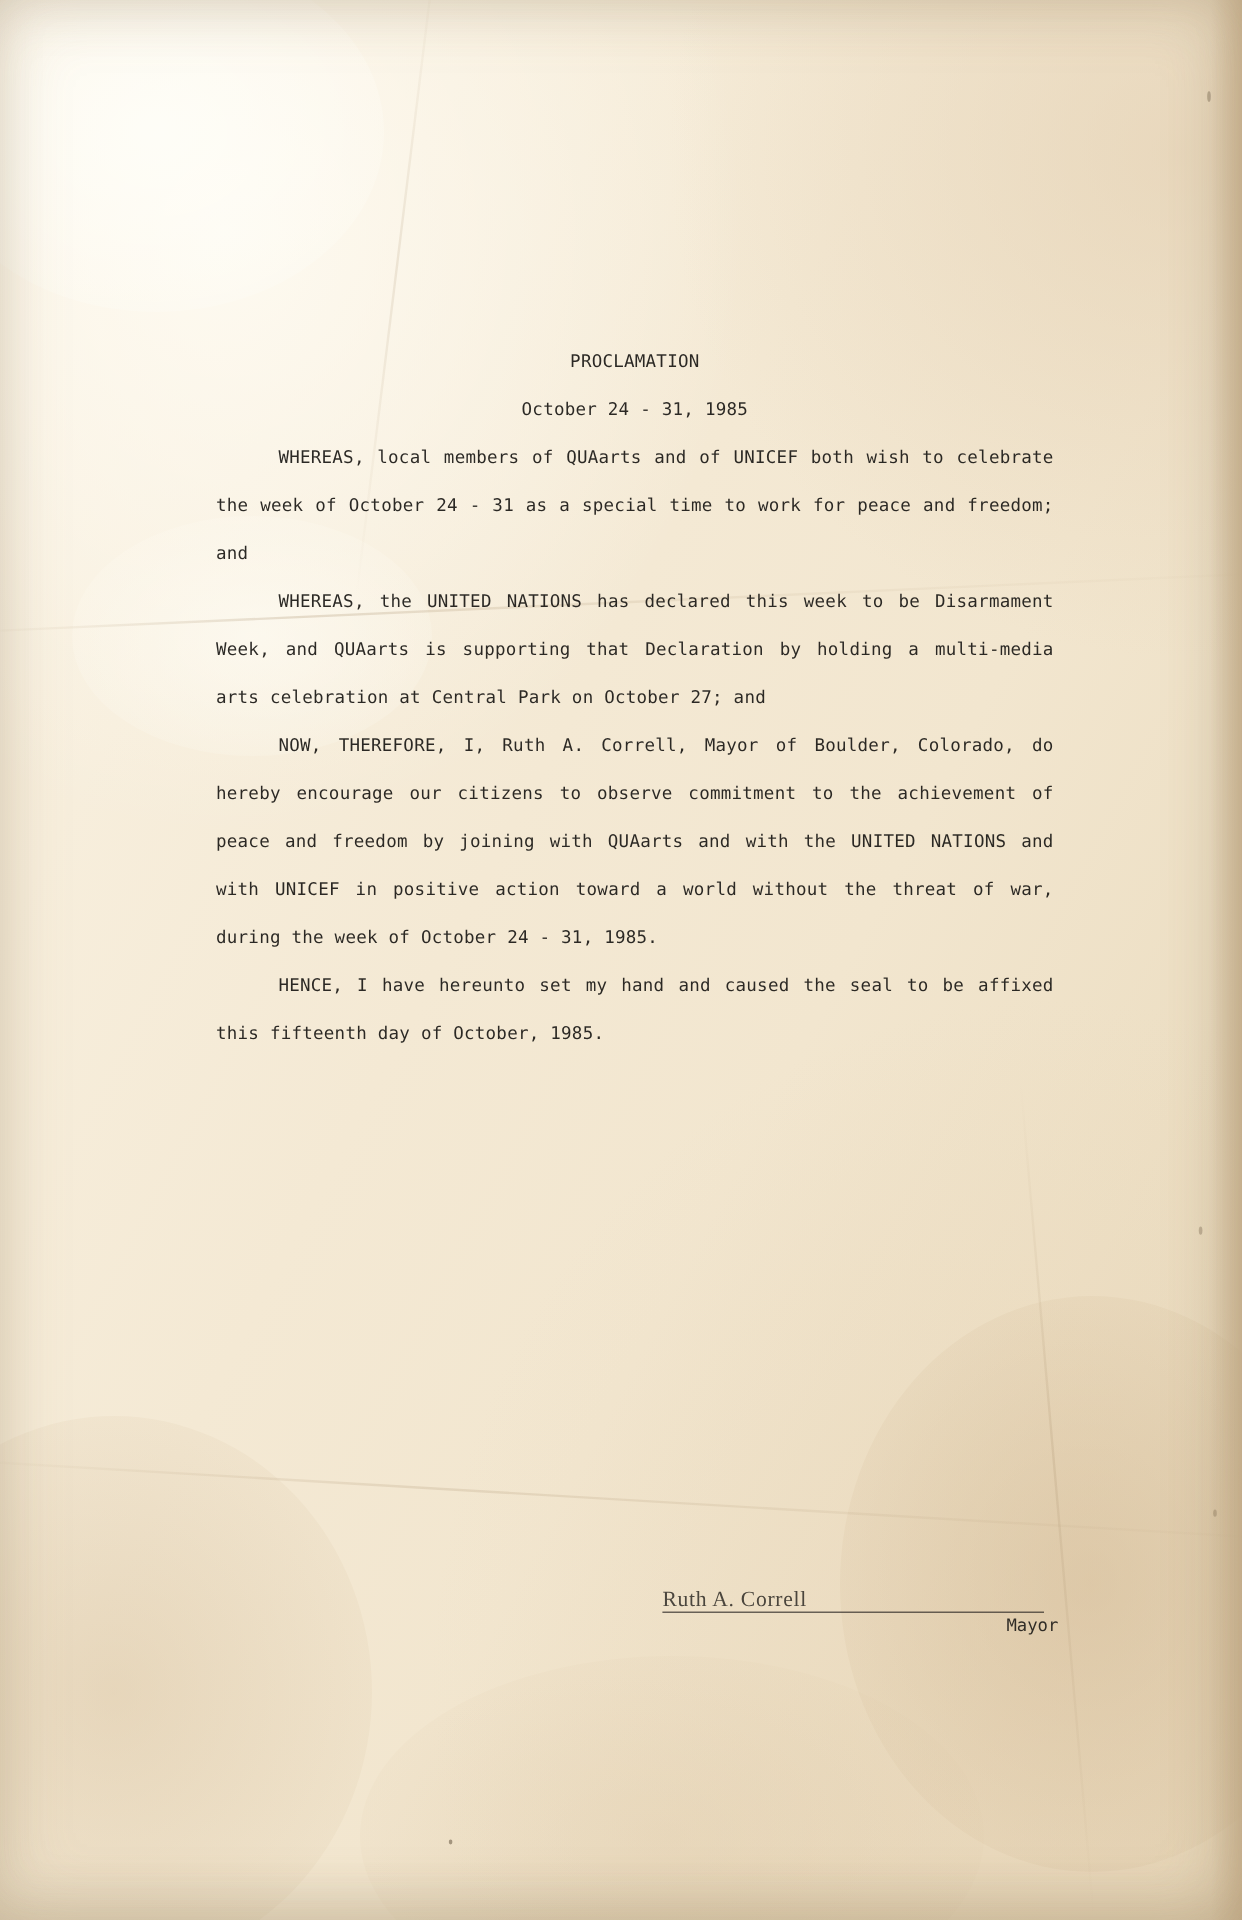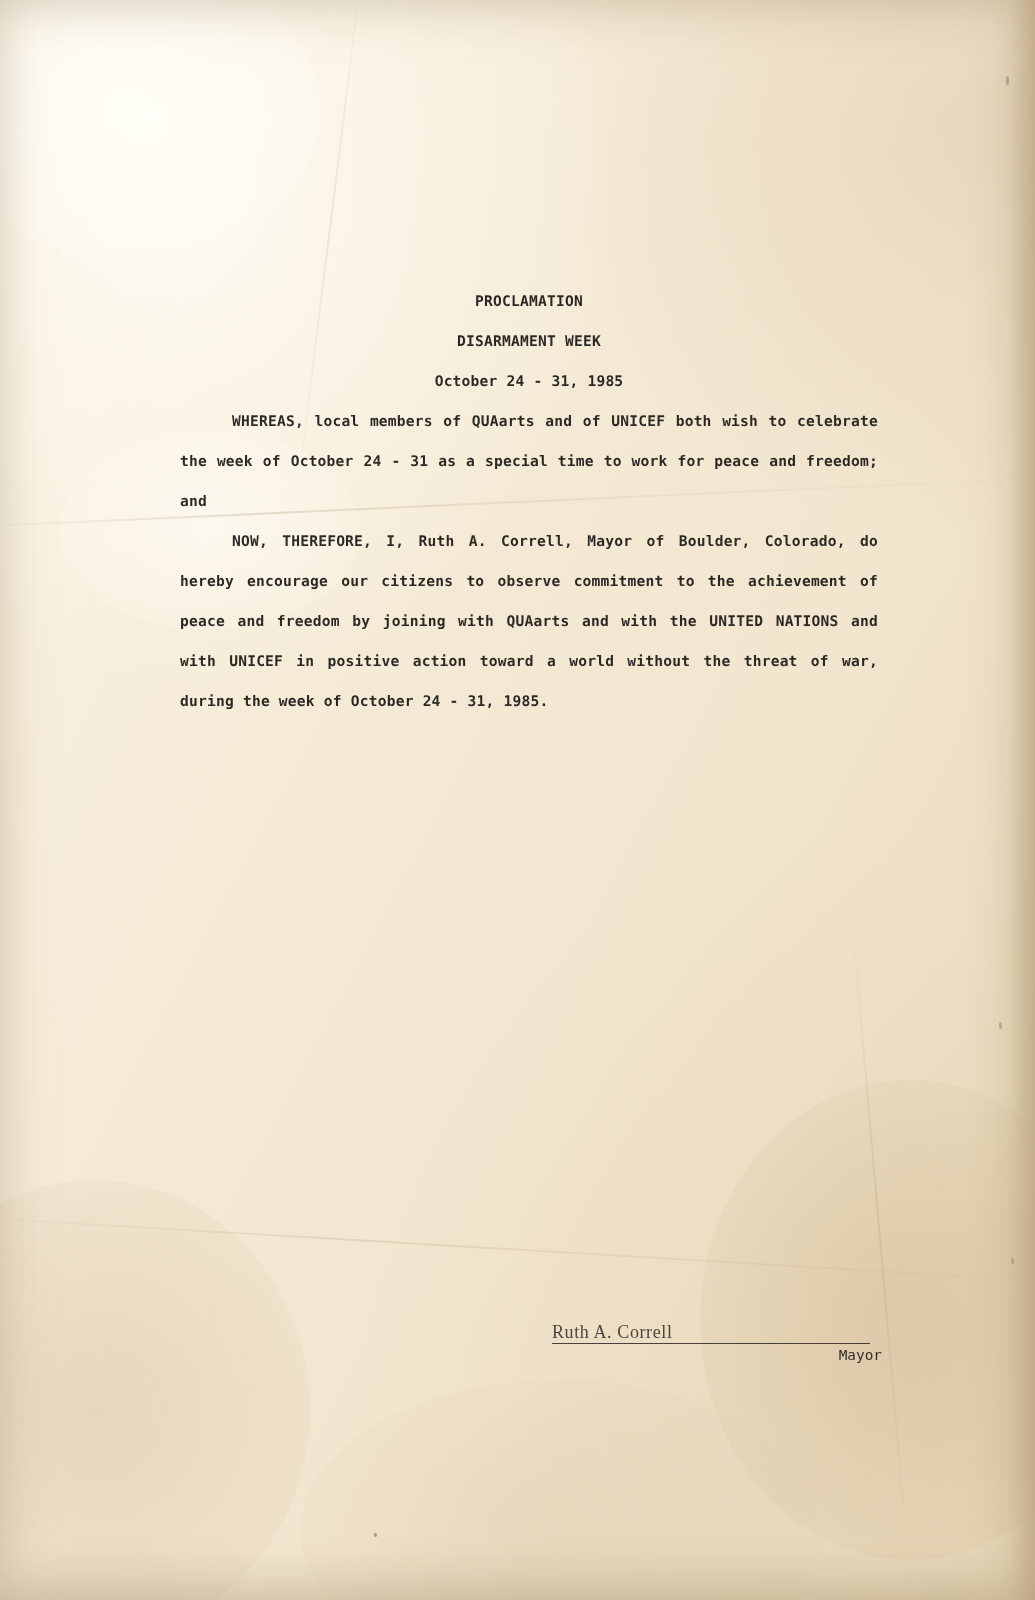--- a/index.html
+++ b/index.html
@@ -69,21 +69,20 @@
     position: absolute;
     left: 180px;
     top: 282px;
     width: 698px;
     color: #1c1a17;
     font-family: "DejaVu Sans Mono", monospace;
     font-size: 14.6px;
     line-height: 40px;
     letter-spacing: 0.2px;
     text-rendering: geometricPrecision;
-    font-weight: bold;
   }
 
   .center {
     text-align: center;
   }
 
   .para {
     text-align: justify;
     text-justify: inter-word;
     margin: 0;
@@ -153,25 +152,26 @@
 
   <div class="speck" style="left:374px; top:1533px; width:3px; height:4px;"></div>
   <div class="speck" style="left:1006px; top:76px; width:3px; height:9px; opacity:0.35;"></div>
   <div class="speck" style="left:999px; top:1022px; width:3px; height:7px; opacity:0.3;"></div>
   <div class="speck" style="left:1011px; top:1258px; width:3px; height:6px; opacity:0.3;"></div>
 
   <div id="doc">
     <div class="content">
 
       <div class="center">PROCLAMATION</div>
-      <div class="center">DISARMAMENT WEEK</div>
       <div class="center">October 24 - 31, 1985</div>
 
       <p class="para">WHEREAS, local members of QUAarts and of UNICEF both wish to celebrate the week of October 24 - 31 as a special time to work for peace and freedom; and</p>
+      <p class="para">WHEREAS, the UNITED NATIONS has declared this week to be Disarmament Week, and QUAarts is supporting that Declaration by holding a multi-media arts celebration at Central Park on October 27; and</p>
       <p class="para">NOW, THEREFORE, I, Ruth A. Correll, Mayor of Boulder, Colorado, do hereby encourage our citizens to observe commitment to the achievement of peace and freedom by joining with QUAarts and with the UNITED NATIONS and with UNICEF in positive action toward a world without the threat of war, during the week of October 24 - 31, 1985.</p>
+      <p class="para">HENCE, I have hereunto set my hand and caused the seal to be affixed this fifteenth day of October, 1985.</p>
 
     </div>
 
     <div class="sig-block">
       <div class="sig-name">Ruth A. Correll</div>
       <div class="sig-rule"></div>
       <div class="sig-title">Mayor</div>
     </div>
   </div>
 

